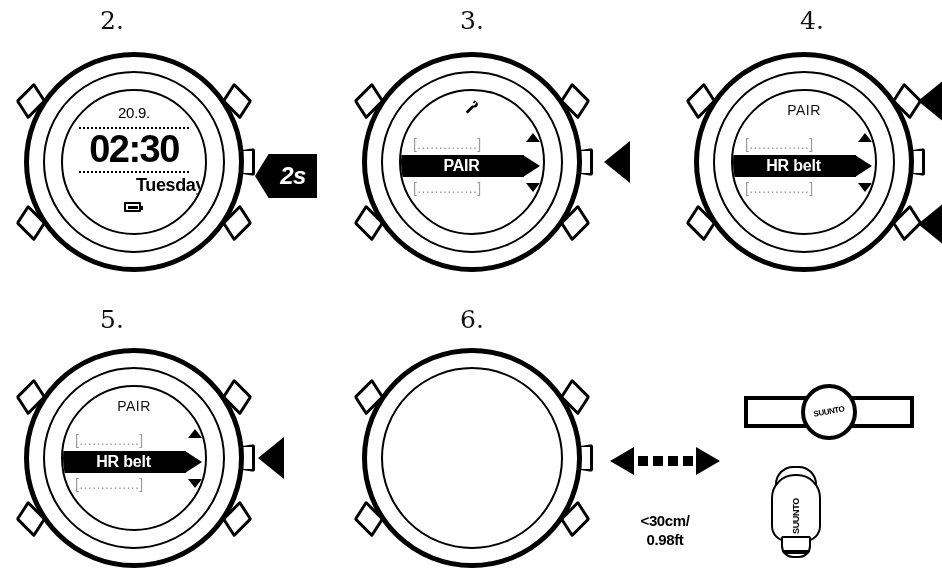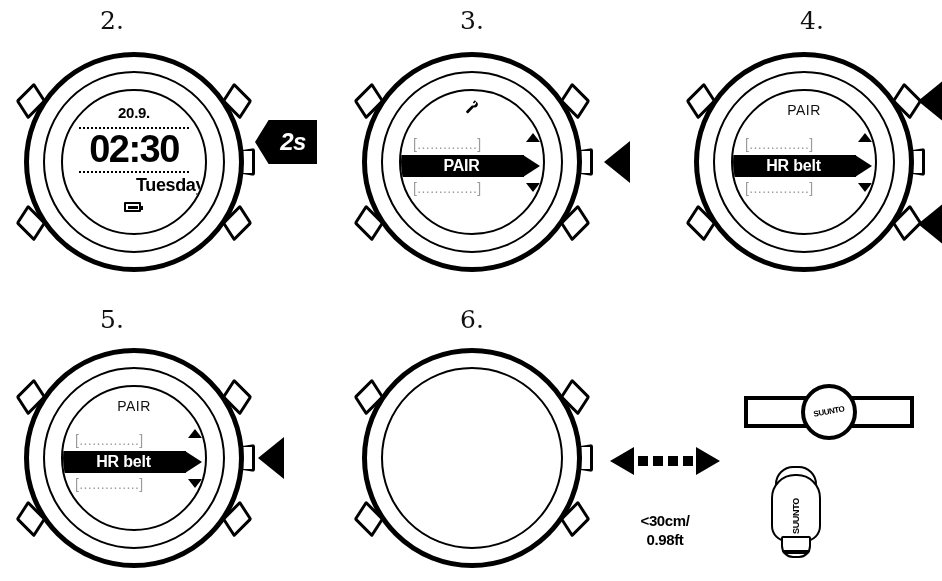--- a/index.html
+++ b/index.html
@@ -42,21 +42,21 @@
   }
   .screen{
     position:absolute;left:47px;top:47px;width:146px;height:146px;
     border:2px solid #000;border-radius:50%;background:#fff;box-sizing:border-box;
     overflow:hidden;
   }
 
   
   .tm-date{
     position:absolute;left:0;right:0;top:13px;text-align:center;
-    font-size:15px;font-weight:700;letter-spacing:-.3px;
+    font-size:15px;font-weight:400;letter-spacing:-.3px;
   }
   .tm-rule{
     position:absolute;left:16px;right:16px;height:0;
     border-top:2.5px dotted #000;
   }
   .tm-rule.r1{top:36px;}
   .tm-rule.r2{top:80px;}
   .tm-time{
     position:absolute;left:0;right:0;top:38px;text-align:center;
     font-size:38px;font-weight:700;letter-spacing:-1.5px;line-height:40px;
@@ -205,21 +205,21 @@
     <div class="screen">
       <div class="tm-date">20.9.</div>
       <div class="tm-rule r1"></div>
       <div class="tm-time">02:30</div>
       <div class="tm-rule r2"></div>
       <div class="tm-day">Tuesday</div>
       <div class="battery"></div>
     </div>
   </div>
 
-  <div class="badge2s" style="left:255px;top:120px;">2s</div>
+  <div class="badge2s" style="left:255px;top:154px;">2s</div>
 
   <div class="step-num" style="left:460px;top:8px;">3.</div>
 
   <div class="watch" style="left:352px;top:42px;">
     <div class="lug tl"></div>
     <div class="lug tr"></div>
     <div class="lug bl"></div>
     <div class="lug br"></div>
     <div class="crown"></div>
     <div class="ring-outer"></div>

